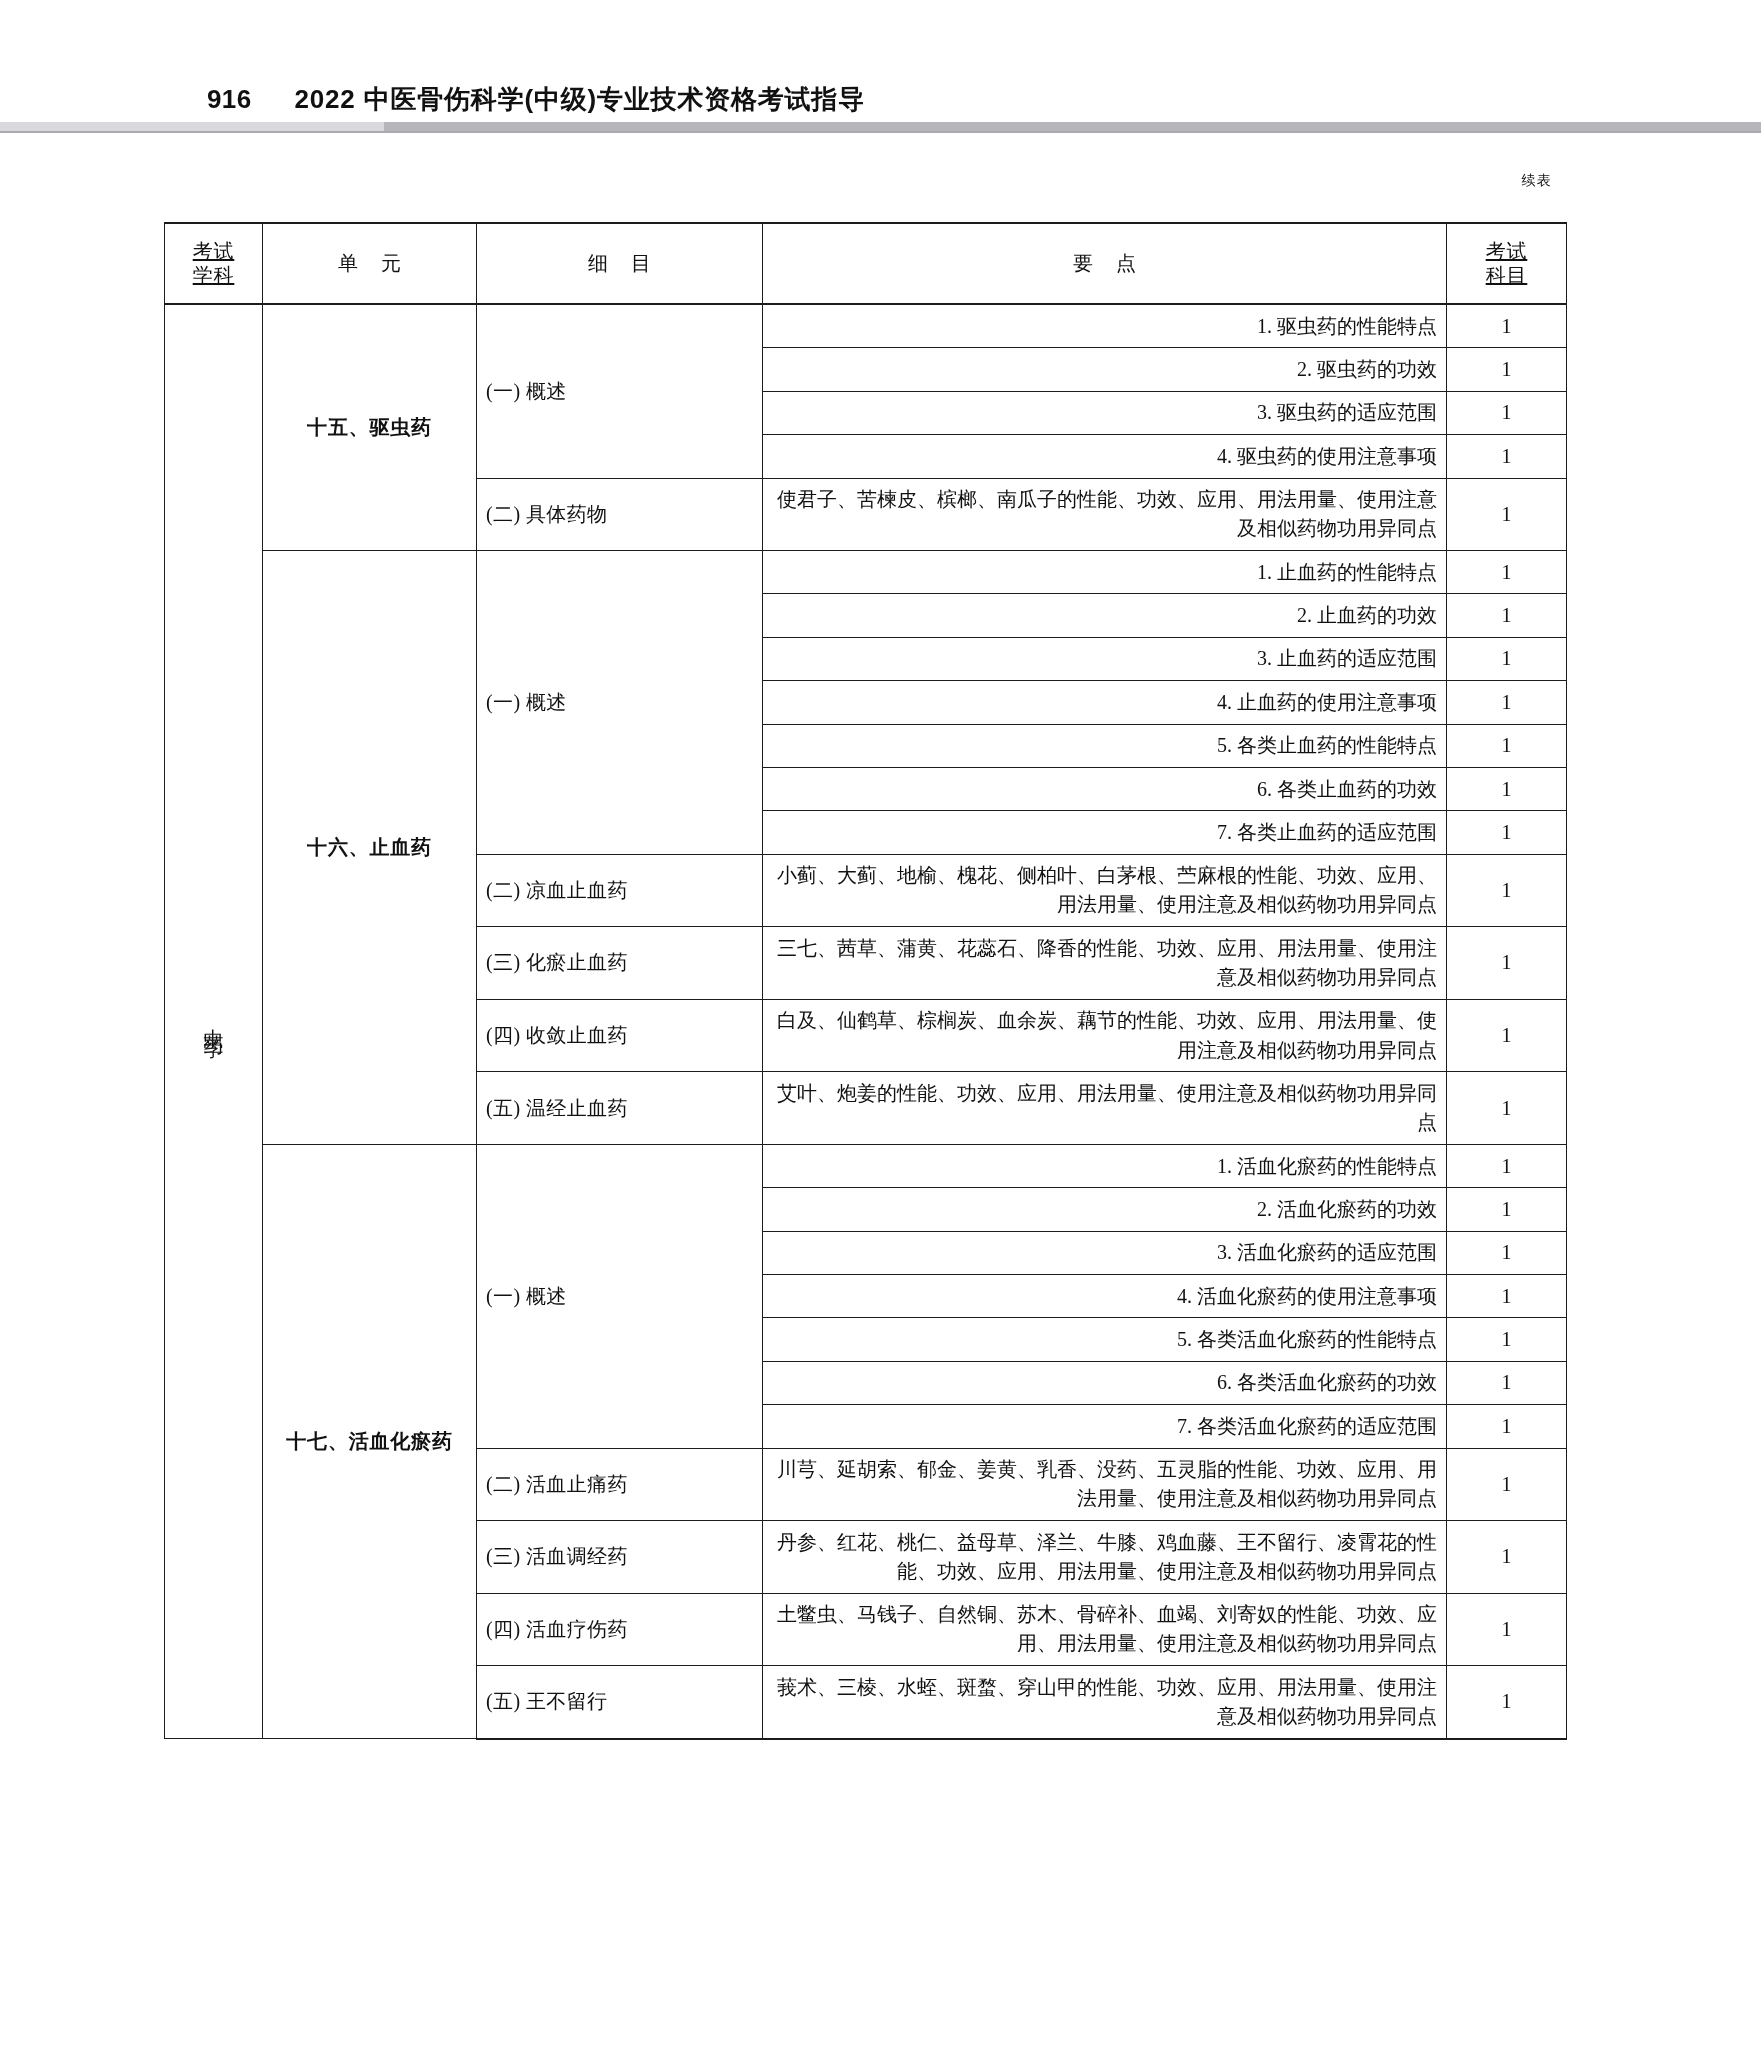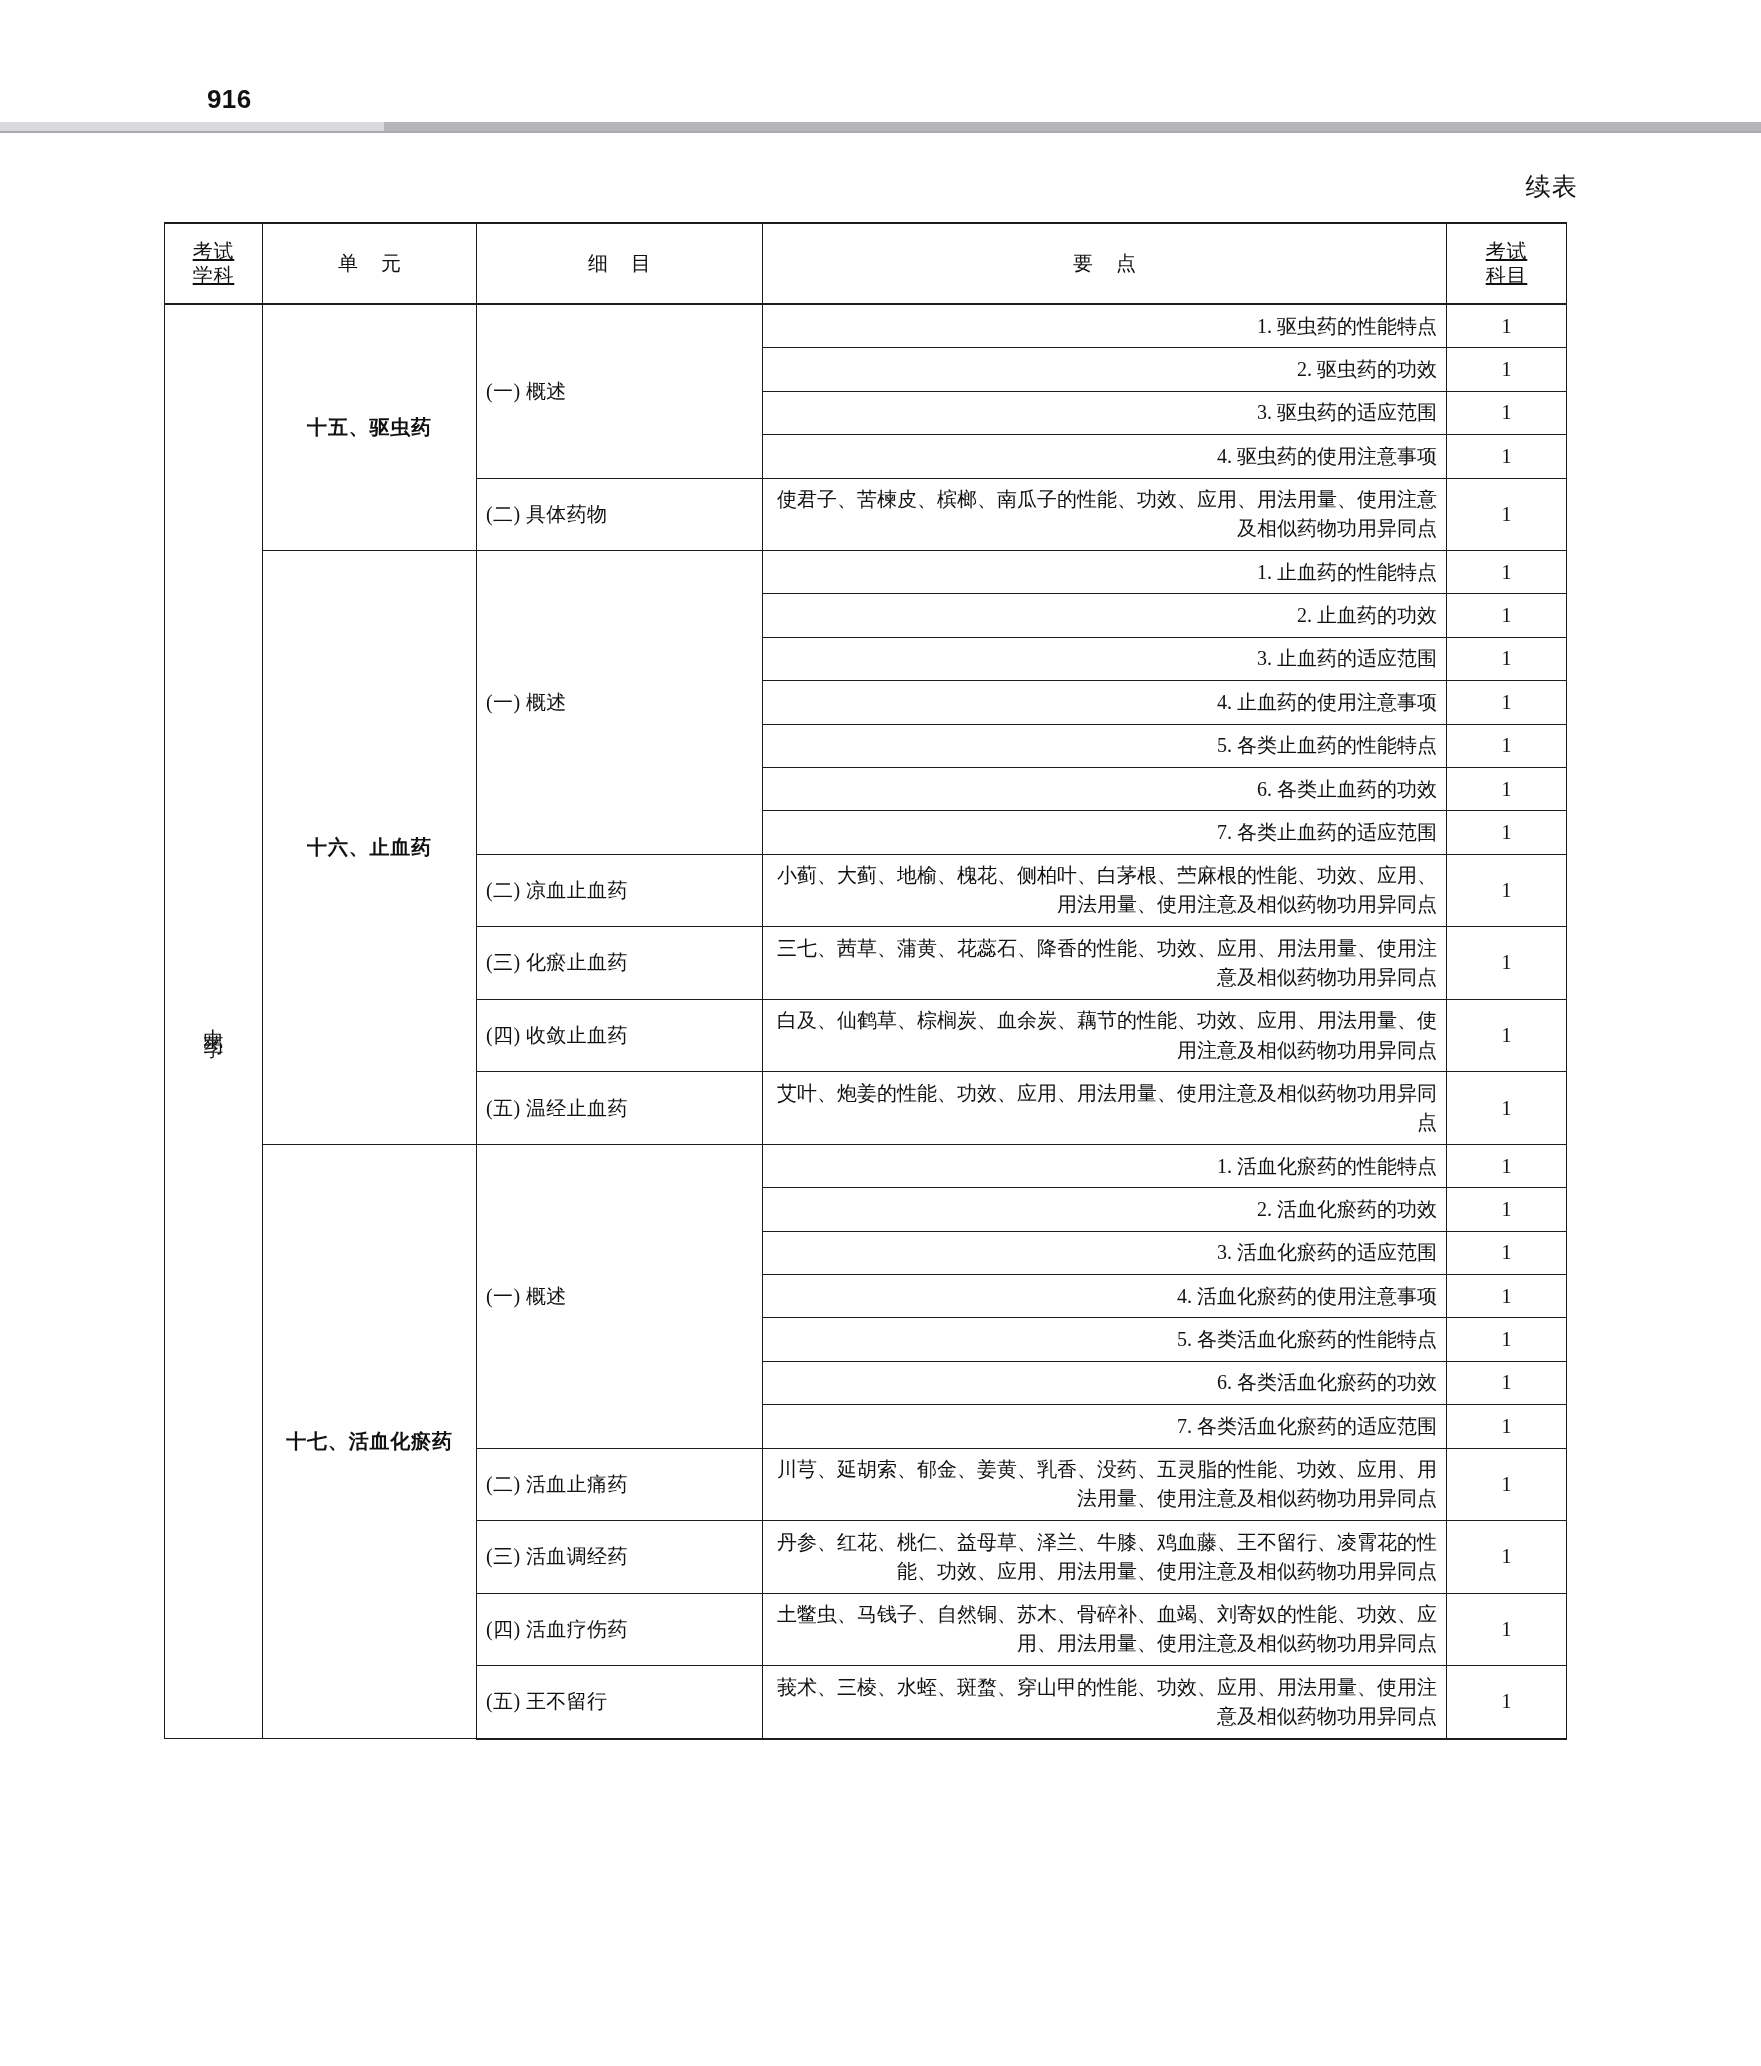--- a/index.html
+++ b/index.html
@@ -80,23 +80,23 @@
     left: 0;
     top: 9px;
     width: 1762px;
     height: 2.1px;
     background: #a9abaf;
   }
 
   
   .continued-label {
     position: absolute;
-    right: 184px;
+    right: 210px;
     top: 174px;
-    font-size: 25px;
+    font-size: 14px;
     letter-spacing: 1.2px;
     line-height: 1;
   }
 
   
   .table-wrap {
     position: absolute;
     left: 164px;
     top: 222px;
     width: 1402px;
@@ -170,20 +170,21 @@
   
   td.row-compact { height: 35px; padding-top: 4.1px; padding-bottom: 4.1px; }
 </style>
 </head>
 <body>
 
 <div class="page">
 
   <div class="running-head">
     <span class="folio">916</span>
+    <span class="head-title">2022 中医骨伤科学(中级)专业技术资格考试指导</span>
   </div>
 
   <div class="rule-band">
     <div class="seg-light"></div>
     <div class="seg-dark"></div>
     <div class="seg-thin"></div>
   </div>
 
   <div class="continued-label">续表</div>
 

